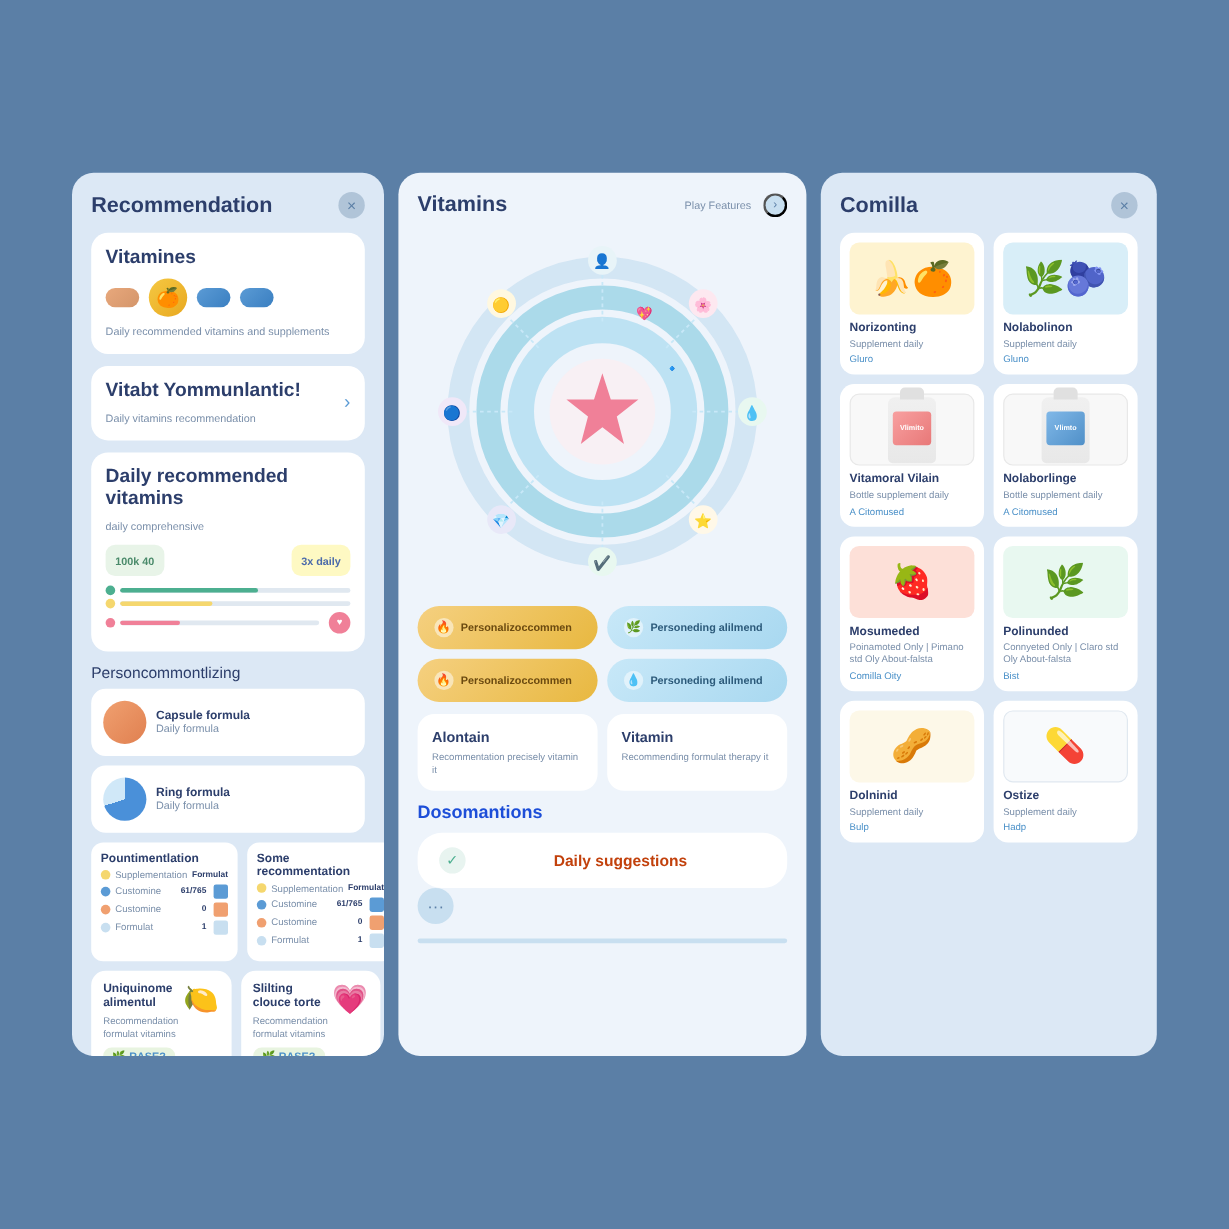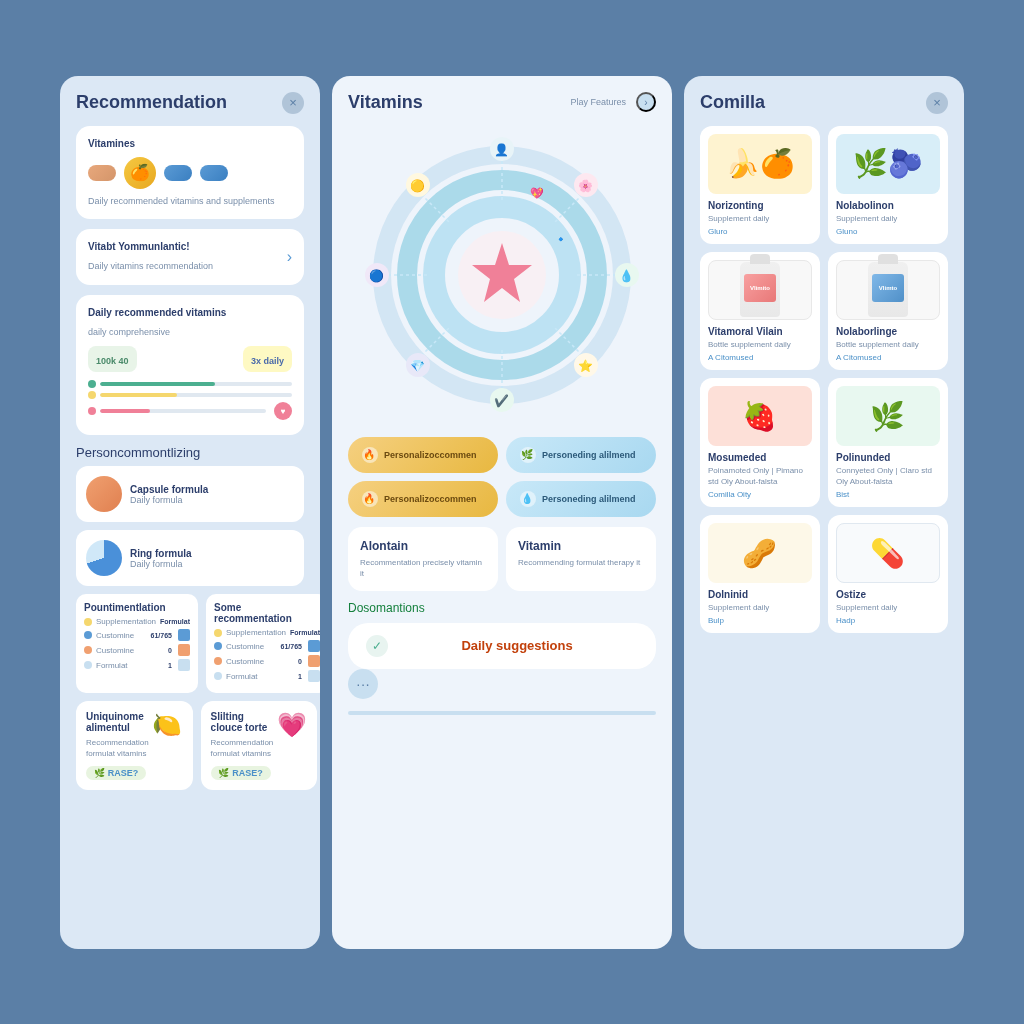--- a/index.html
+++ b/index.html
@@ -14,21 +14,21 @@
       justify-content: center;
       gap: 12px;
       padding: 20px;
     }
 
     .panel {
       background: #dce8f5;
       border-radius: 18px;
       padding: 16px;
       position: relative;
-      height: 873px;
+      height: 736px;
       overflow: hidden;
     }
 
     .panel-left {
       width: 260px;
       flex-shrink: 0;
     }
 
     .panel-center {
       width: 340px;
@@ -70,21 +70,21 @@
 
     
     .vitamins-card {
       background: white;
       border-radius: 14px;
       padding: 12px;
       margin-bottom: 10px;
     }
 
     .vitamins-card-title {
-      font-size: 10px;
+      font-size: 16px;
       font-weight: 700;
       color: #2c3e6b;
       margin-bottom: 8px;
     }
 
     .pills-row {
       display: flex;
       gap: 8px;
       align-items: center;
       margin-bottom: 6px;
@@ -319,23 +319,23 @@
       margin-bottom: 4px;
     }
 
     .vitamin-box-text {
       font-size: 8px;
       color: #7a8faa;
       line-height: 1.4;
     }
 
     .center-section-title {
-      font-size: 12px;
-      font-weight: 400;
-      color: #15803d;
+      font-size: 15px;
+      font-weight: 700;
+      color: #1d4ed8;
       margin-bottom: 8px;
     }
 
     .daily-suggestion-btn {
       background: white;
       border-radius: 20px;
       padding: 12px 18px;
       display: flex;
       align-items: center;
       justify-content: space-between;

